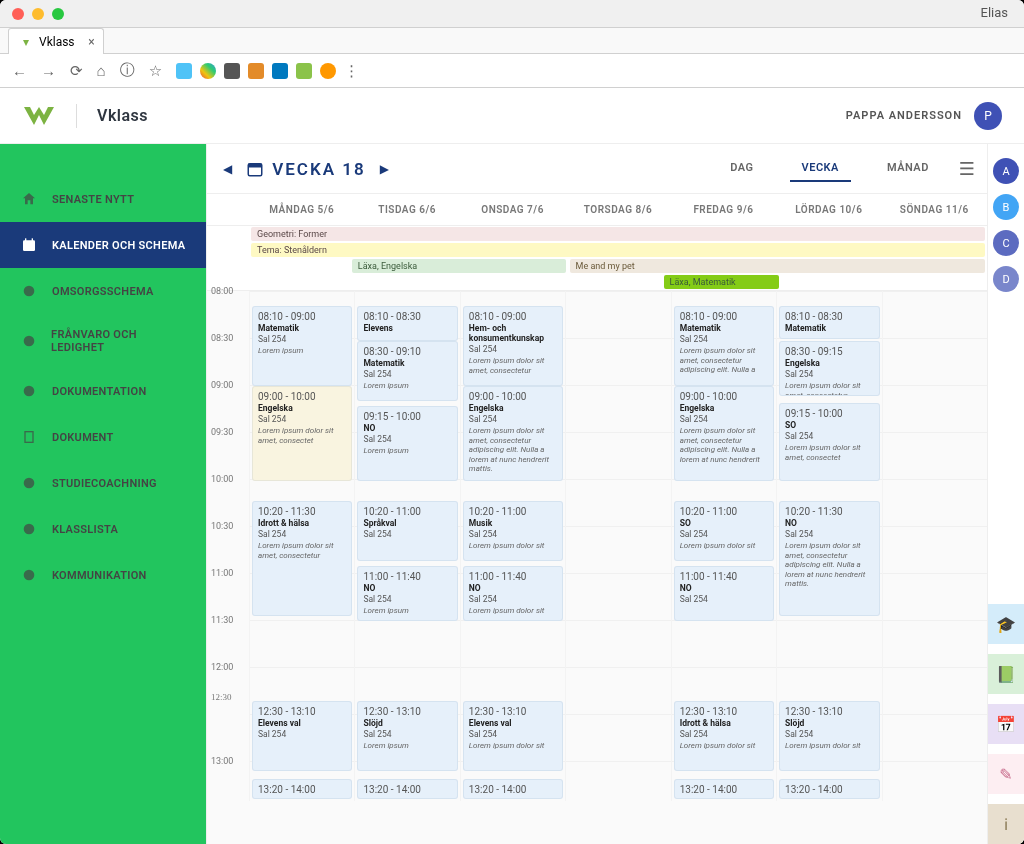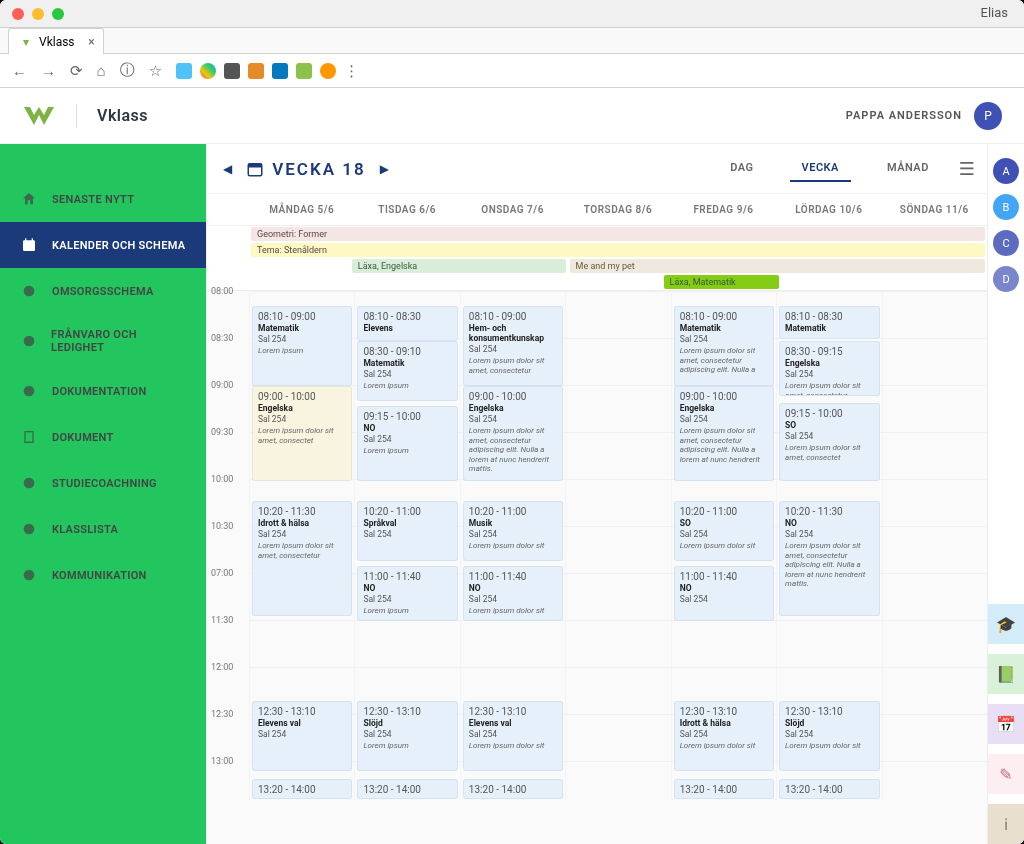--- a/index.html
+++ b/index.html
@@ -267,24 +267,24 @@
         </div>
 
         <div class="grid" style="height:510px">
           <div class="times" id="time-labels">
               <div class="time-label" style="top: 0px;">08:00</div>
               <div class="time-label" style="top: 47px;">08:30</div>
               <div class="time-label" style="top: 94px;">09:00</div>
               <div class="time-label" style="top: 141px;">09:30</div>
               <div class="time-label" style="top: 188px;">10:00</div>
               <div class="time-label" style="top: 235px;">10:30</div>
-              <div class="time-label" style="top: 282px;">07:00</div>
+              <div class="time-label" style="top: 282px;">11:00</div>
               <div class="time-label" style="top: 329px;">11:30</div>
               <div class="time-label" style="top: 376px;">12:00</div>
-              <div class="time-label" style="top: 423px;">12:30</div>
+              <div class="time-label" style="top: 406px; font-family: Liberation Serif, serif;">12:30</div>
               <div class="time-label" style="top: 470px;">13:00</div>
             </div>
           <div class="cols" id="day-cols">
               <div class="day-col">
                 <div class="hour-line" style="top: 0px;"></div>
                 <div class="hour-line" style="top: 47px;"></div>
                 <div class="hour-line" style="top: 94px;"></div>
                 <div class="hour-line" style="top: 141px;"></div>
                 <div class="hour-line" style="top: 188px;"></div>
                 <div class="hour-line" style="top: 235px;"></div>

